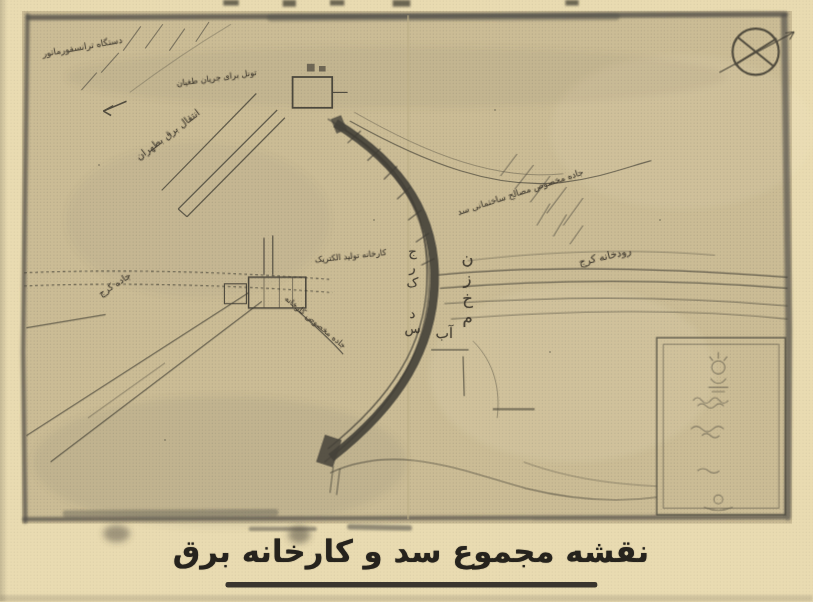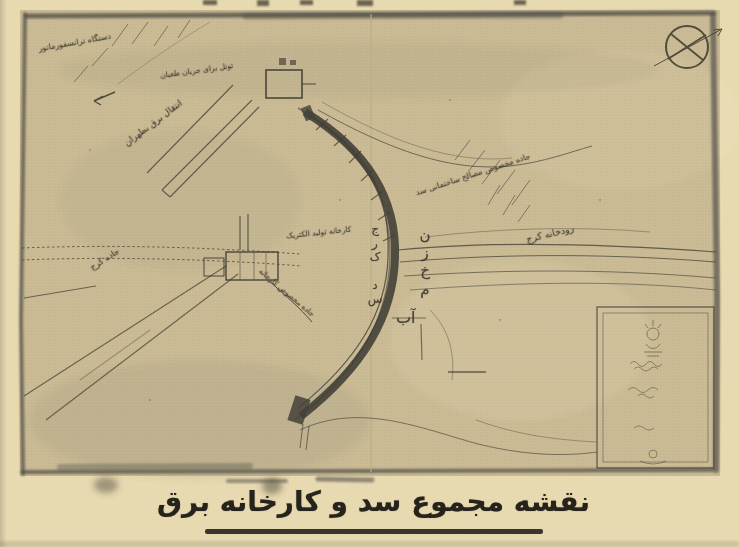--- a/index.html
+++ b/index.html
@@ -226,21 +226,21 @@
   <div class="lbl" dir="rtl" style="left:160px;top:66px;font-size:7.5px;transform:rotate(-8deg);">تونل برای جریان طغیان</div>
 
   <div class="lbl" dir="rtl" style="left:388px;top:170px;width:170px;font-size:8px;transform:rotate(-18deg);text-align:center;">جاده مخصوص مصالح ساختمانی سد</div>
 
   <div class="lbl" dir="rtl" style="left:505px;top:228px;width:90px;font-size:9.5px;transform:rotate(-13deg);text-align:center;">رودخانه کرج</div>
 
   <div class="lbl vlbl" dir="rtl" style="left:368px;top:216px;height:90px;font-size:12px;letter-spacing:2px;">سد کرج</div>
 
   <div class="lbl vlbl" dir="rtl" style="left:416px;top:186px;height:112px;font-size:15px;letter-spacing:4px;">مخزن</div>
 
-  <div class="lbl" dir="rtl" style="left:396px;top:296px;font-size:16px;margin-top:12px;">آب</div>
+  <div class="lbl" dir="rtl" style="left:396px;top:296px;font-size:13px;">آب</div>
 
   <div class="lbl" dir="rtl" style="left:286px;top:228px;font-size:7.5px;transform:rotate(-6deg);">کارخانه تولید الکتریک</div>
 
   <div class="lbl" dir="rtl" style="left:252px;top:288px;font-size:7.5px;transform:rotate(40deg);">جاده مخصوص کارخانه</div>
 
   <div class="lbl" dir="rtl" style="left:88px;top:254px;font-size:8.5px;transform:rotate(-33deg);">جاده کرج</div>
 
   <div id="caption">نقشه مجموع سد و کارخانه برق</div>
   <div id="caption-underline"></div>
   <div id="bottom-band"></div>

